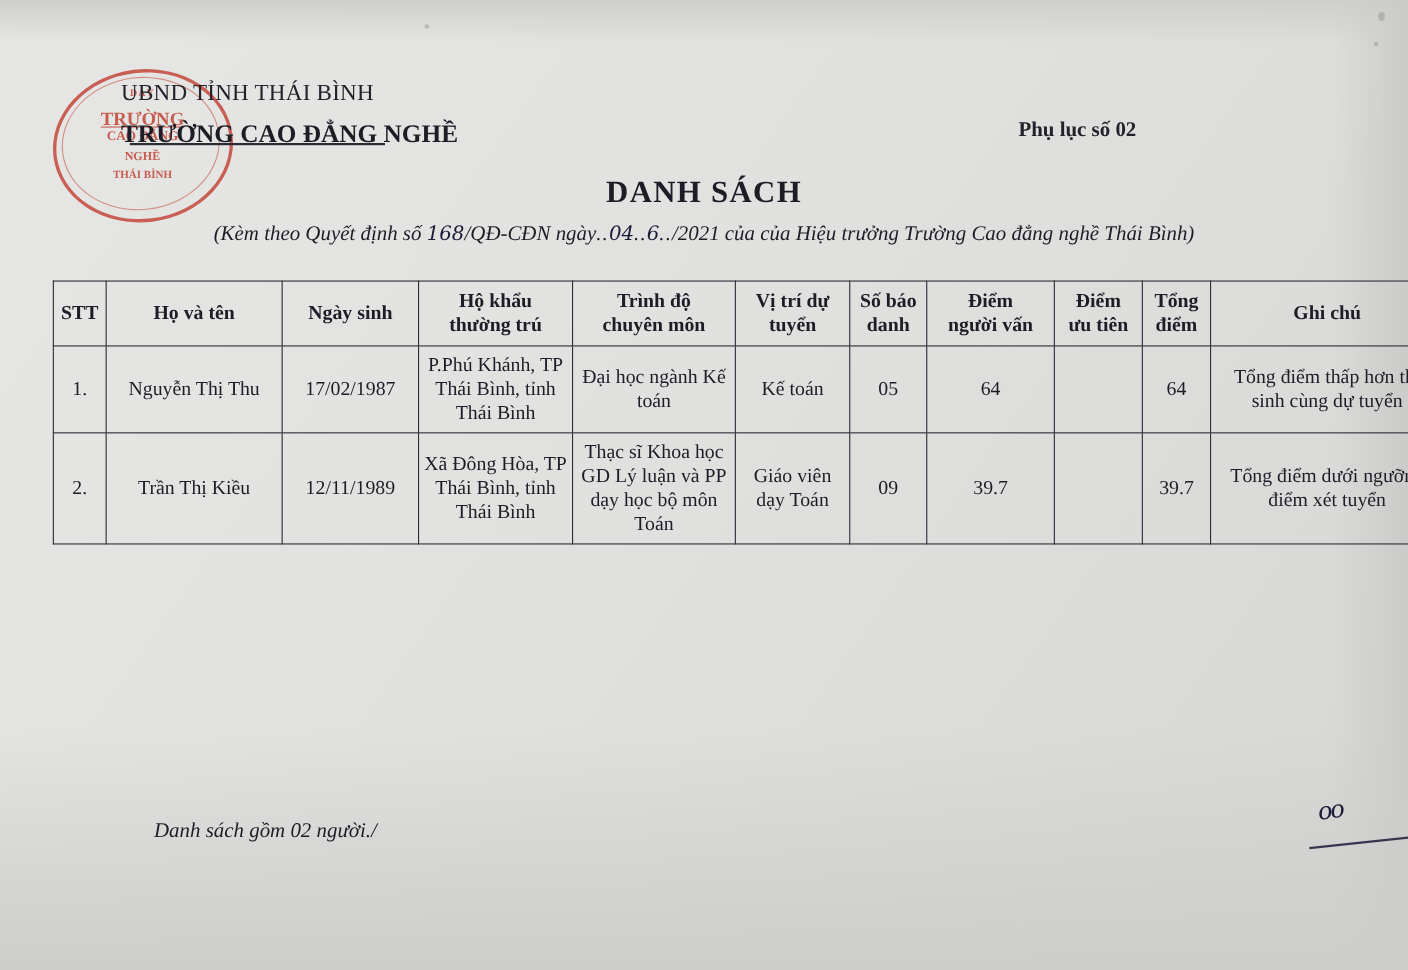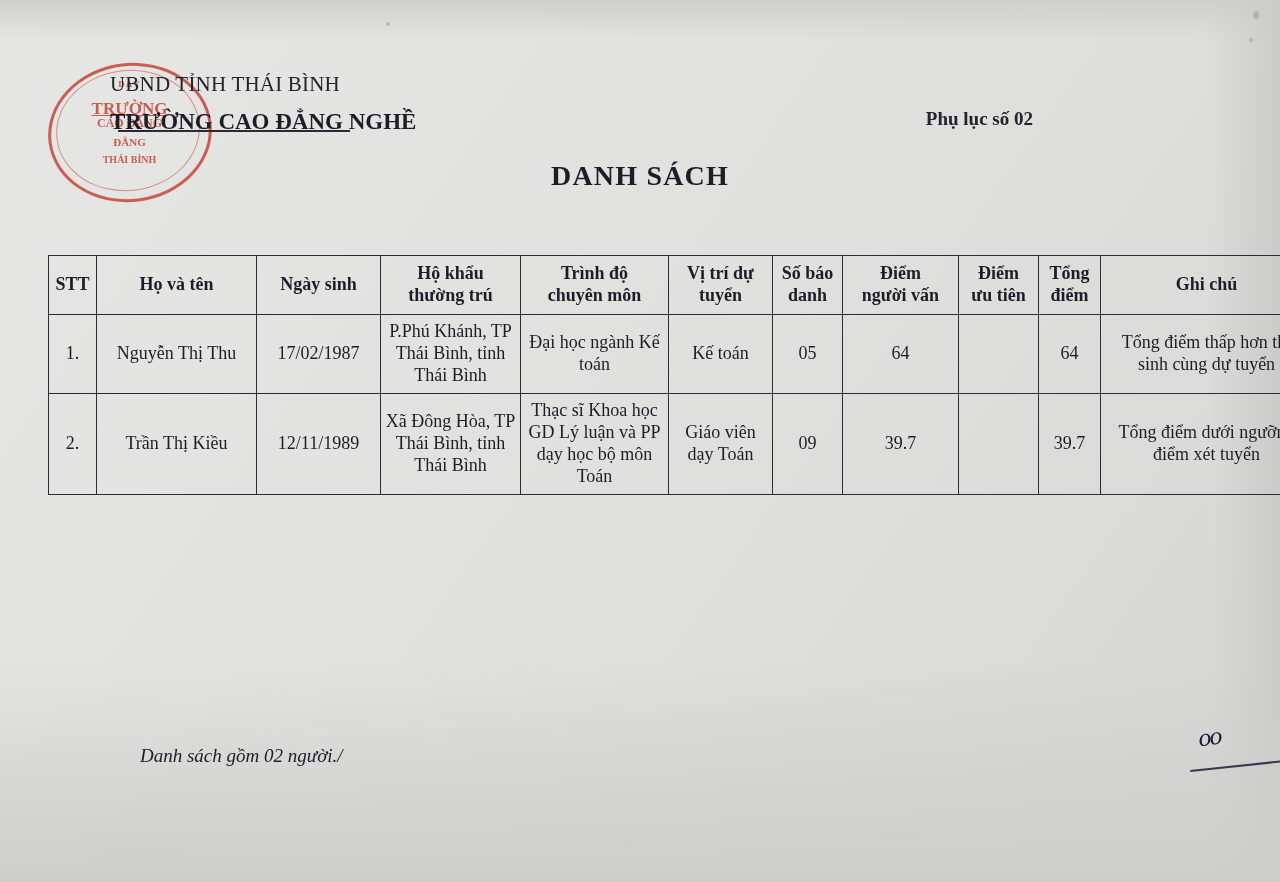--- a/index.html
+++ b/index.html
@@ -256,35 +256,39 @@
   <div class="speck" style="left:1249px;top:38px;width:4px;height:4px;"></div>
 
   <div class="header">
 
     <div class="stamp">
       <div class="ring"></div>
       <div class="ring2"></div>
       <div class="txt t1">DẠY</div>
       <div class="txt t2">TRƯỜNG</div>
       <div class="txt t3">CAO ĐẲNG</div>
-      <div class="txt t4">ĐẲNG</div>
+      <div class="txt t4">NGHỀ</div>
       <div class="txt t5">THÁI BÌNH</div>
     </div>
 
     <div class="org-block">
       <div class="org-line1">UBND TỈNH THÁI BÌNH</div>
       <div class="org-line2">TRƯỜNG CAO ĐẲNG NGHỀ</div>
     </div>
     <div class="org-underline"></div>
 
     <div class="appendix">Phụ lục số 02</div>
   </div>
 
   <div class="titles">
     <div class="title-main">DANH SÁCH</div>
+    <div class="title-note">
+      <span>(Kèm theo Quyết định số</span>
+      <span class="hand">168</span><span>/QĐ-CĐN ngày</span><span class="dots">..</span><span class="hand">04</span><span class="dots">..</span><span class="hand">6</span><span class="dots">..</span><span>/2021 của của Hiệu trưởng Trường Cao đẳng nghề Thái Bình)</span>
+    </div>
   </div>
 
   <div class="table-wrap">
     <table class="list">
       <colgroup>
         <col class="col-stt">
           <col class="col-name">
           <col class="col-dob">
           <col class="col-addr">
         <col class="col-edu">

